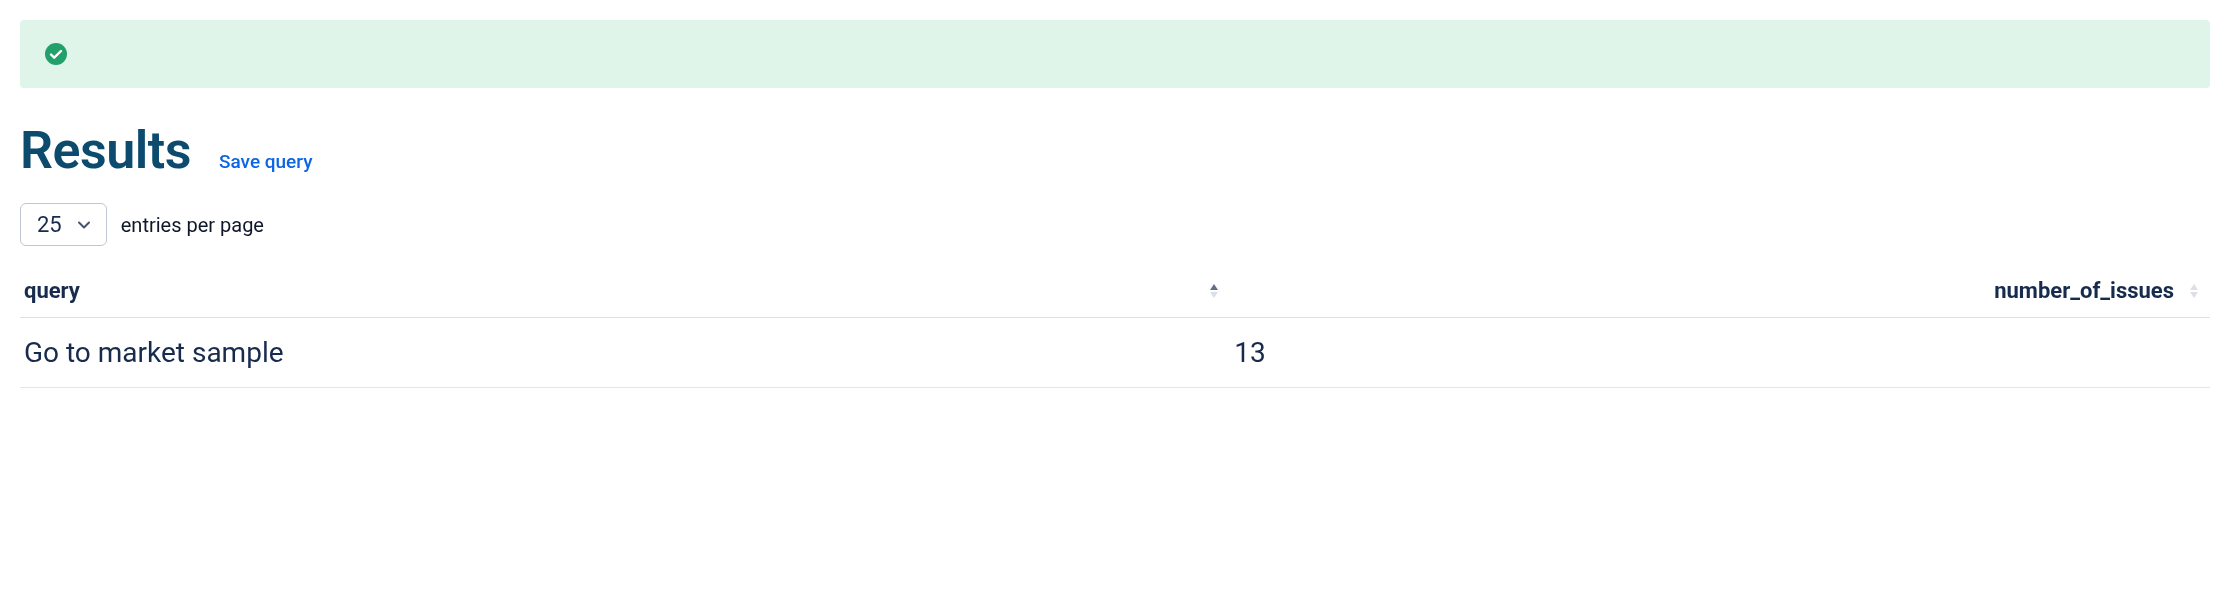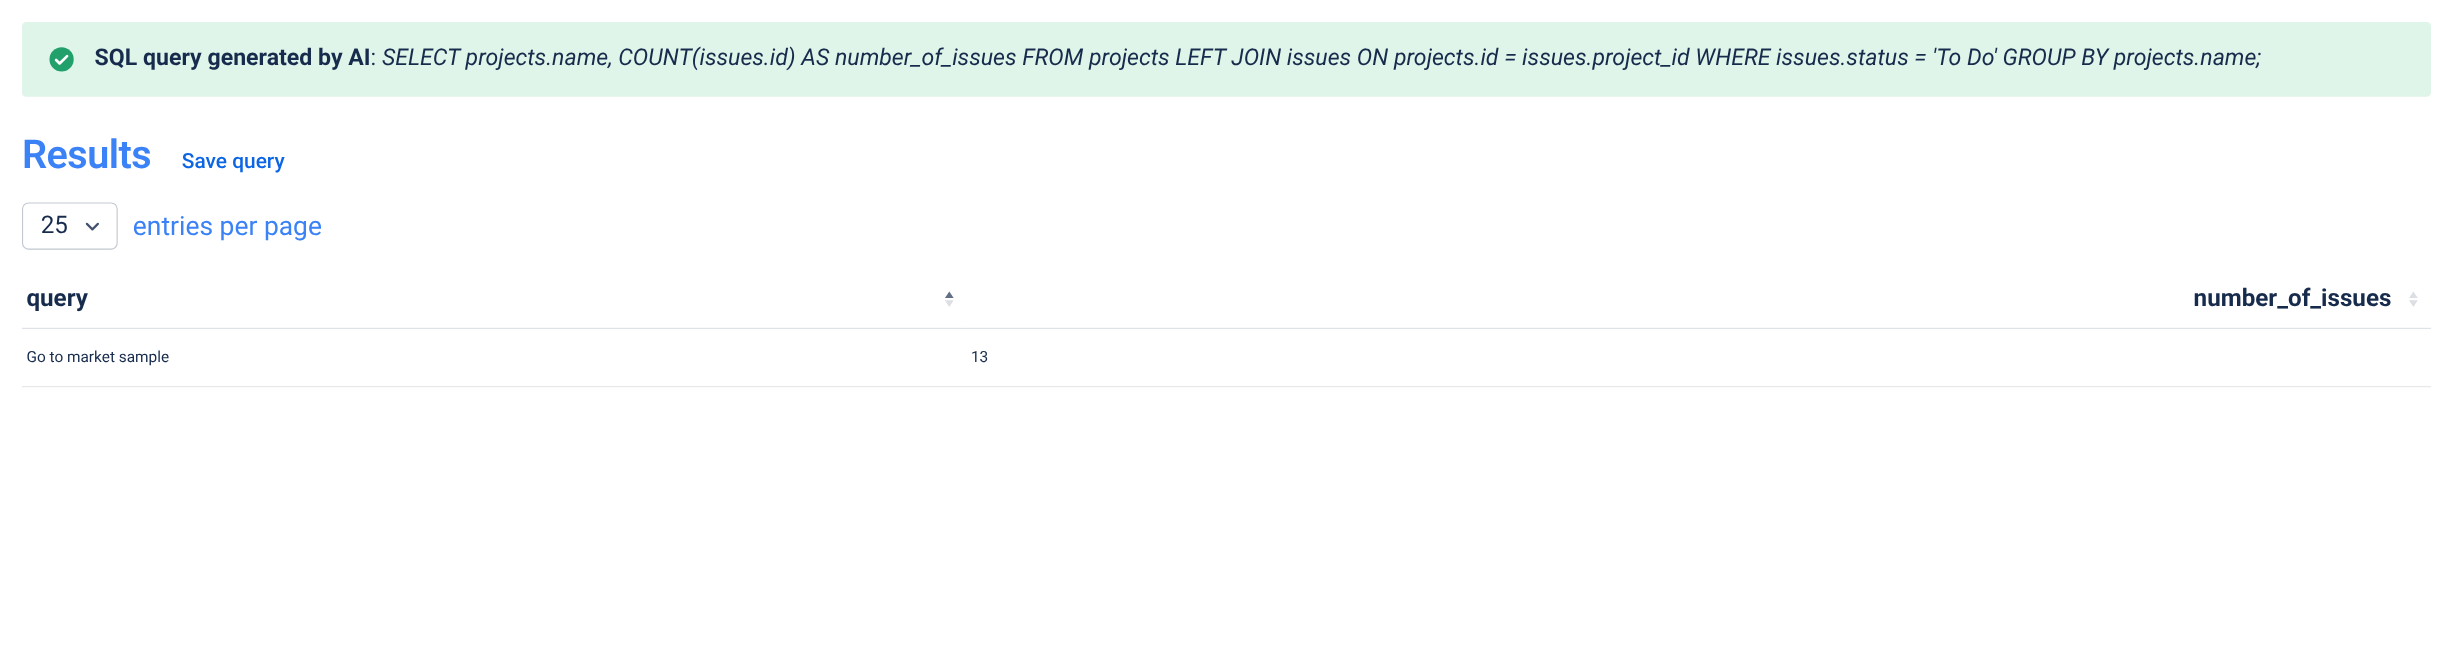--- a/index.html
+++ b/index.html
@@ -33,24 +33,24 @@
     font-weight: 700;
     font-style: normal;
   }
   .header-row {
     display: flex;
     align-items: baseline;
     gap: 28px;
     margin-bottom: 22px;
   }
   .results-title {
-    font-size: 36px;
+    font-size: 52px;
     font-weight: 600;
     letter-spacing: -0.5px;
-    color: #3b82f6;
+    color: #0c4a6e;
   }
   .save-query {
     font-size: 19px;
     font-weight: 500;
     color: #0C66E4;
     text-decoration: none;
     cursor: pointer;
   }
   .controls-row {
     display: flex;
@@ -72,22 +72,22 @@
     padding: 8px 14px 8px 16px;
     font-size: 22px;
     color: #172B4D;
     cursor: pointer;
     background: #fff;
   }
   .page-size .chev {
     display: inline-flex;
   }
   .entries-label {
-    font-size: 24px;
-    color: #3b82f6;
+    font-size: 20px;
+    color: #0f172a;
   }
   .right-controls {
     display: flex;
     align-items: center;
     gap: 16px;
   }
   .search-label {
     font-size: 24px;
     color: #172B4D;
   }
@@ -121,44 +121,41 @@
     position: absolute;
     right: 10px;
     top: 50%;
     transform: translateY(-50%);
     display: flex;
     flex-direction: column;
     gap: 0px;
     line-height: 0;
   }
   table.data tbody td {
-    font-size: 14px;
+    font-size: 28px;
     color: #172B4D;
     padding: 18px 8px 18px 4px;
     border-bottom: 1px solid #E4E6EA;
   }
   table.data tbody td.col-issues {
     text-align: left;
     padding-right: 12px;
     margin-top: 40px;
   }
 </style>
 </head>
 <body>
 
 <div class="alert">
   <span class="alert-icon">
     <svg width="24" height="24" viewBox="0 0 24 24">
       <circle cx="12" cy="12" r="11" fill="#22A06B"></circle>
       <path d="M7 12.5 L10.2 15.7 L17 9" stroke="#fff" stroke-width="2.4" fill="none" stroke-linecap="round" stroke-linejoin="round"></path>
     </svg>
   </span>
-  <div class="alert-text">
-    <span class="bold-label">SQL query generated by AI</span><span style="font-style:normal;">: </span><span>SELECT projects.name, COUNT(issues.id) AS number_of_issues FROM projects LEFT JOIN issues ON projects.id = issues.project_id WHERE issues.status = 'To Do' GROUP BY projects.name;</span>
-  </div>
 </div>
 
 <div class="header-row">
   <h1 class="results-title">Results</h1>
   <a class="save-query">Save query</a>
 </div>
 
 <div class="controls-row">
   <div class="left-controls">
     <div class="page-size">

